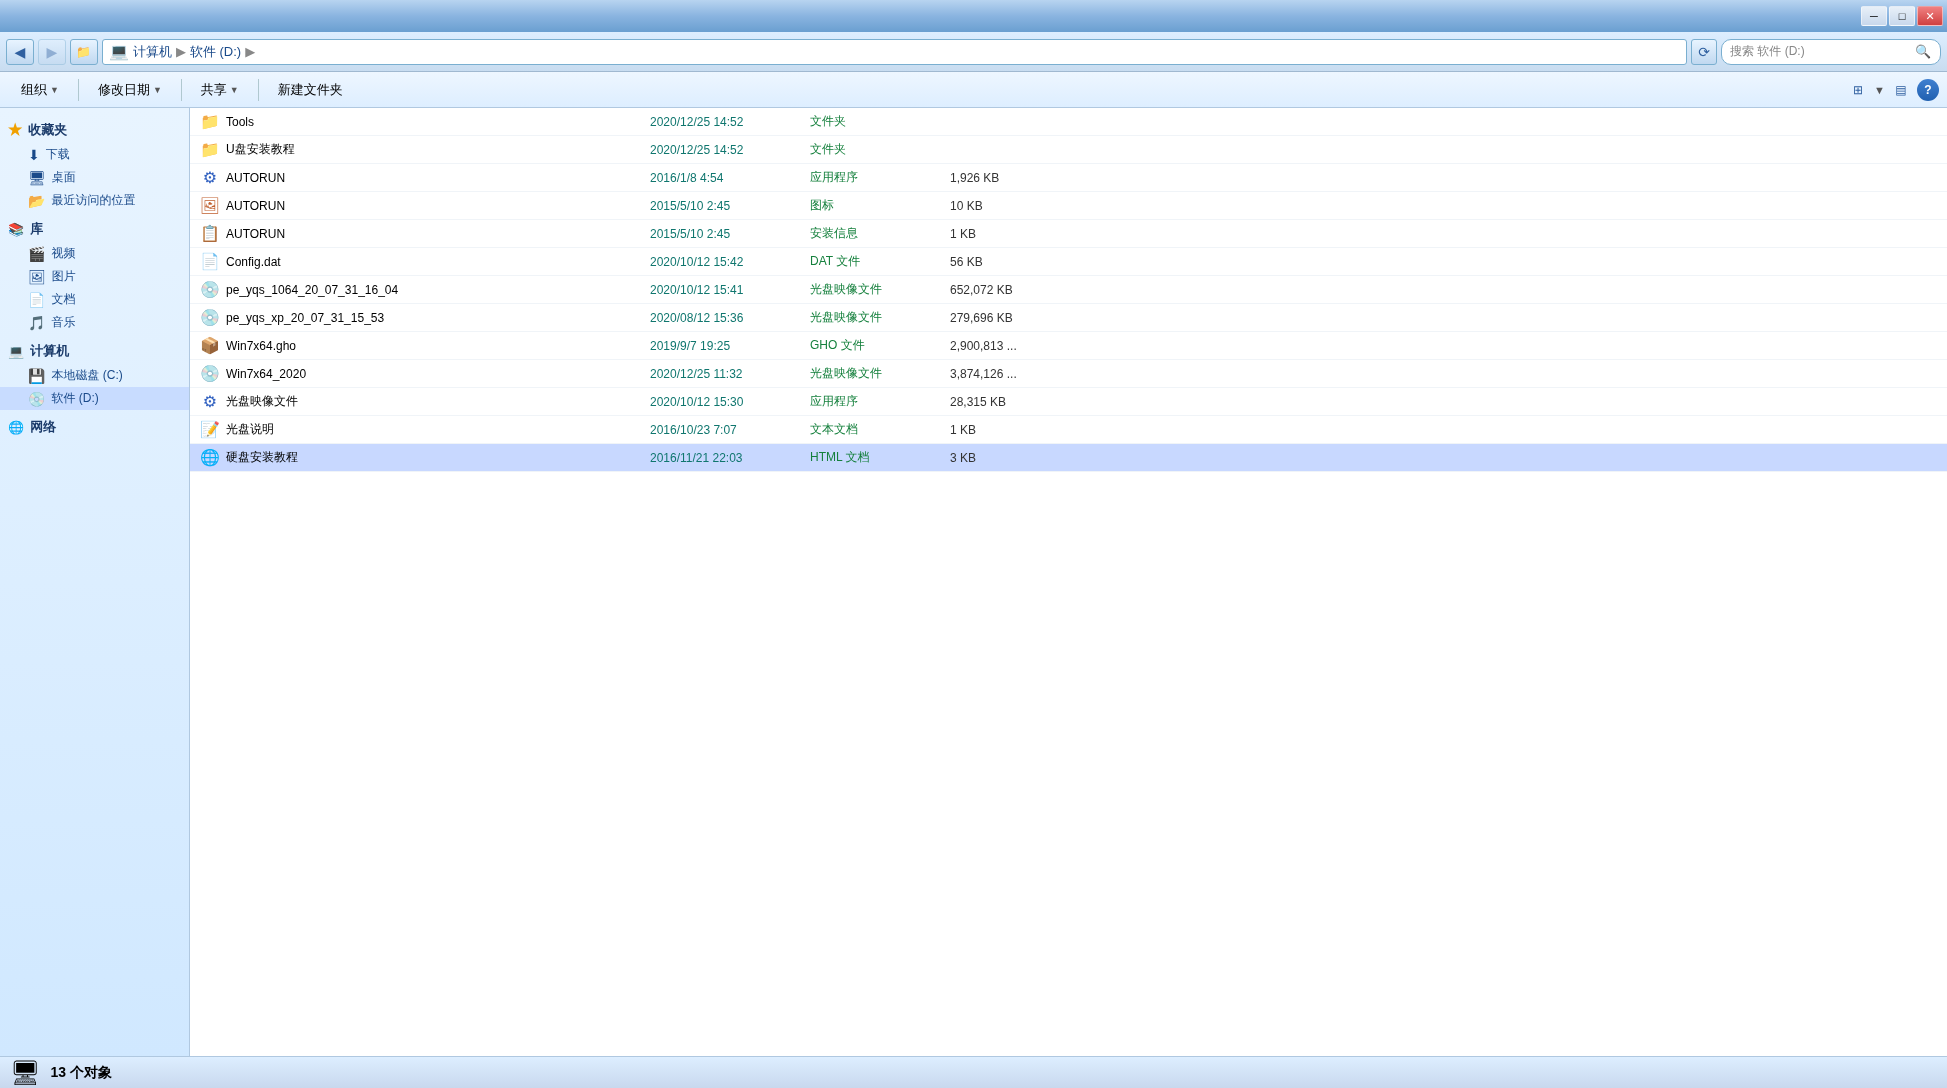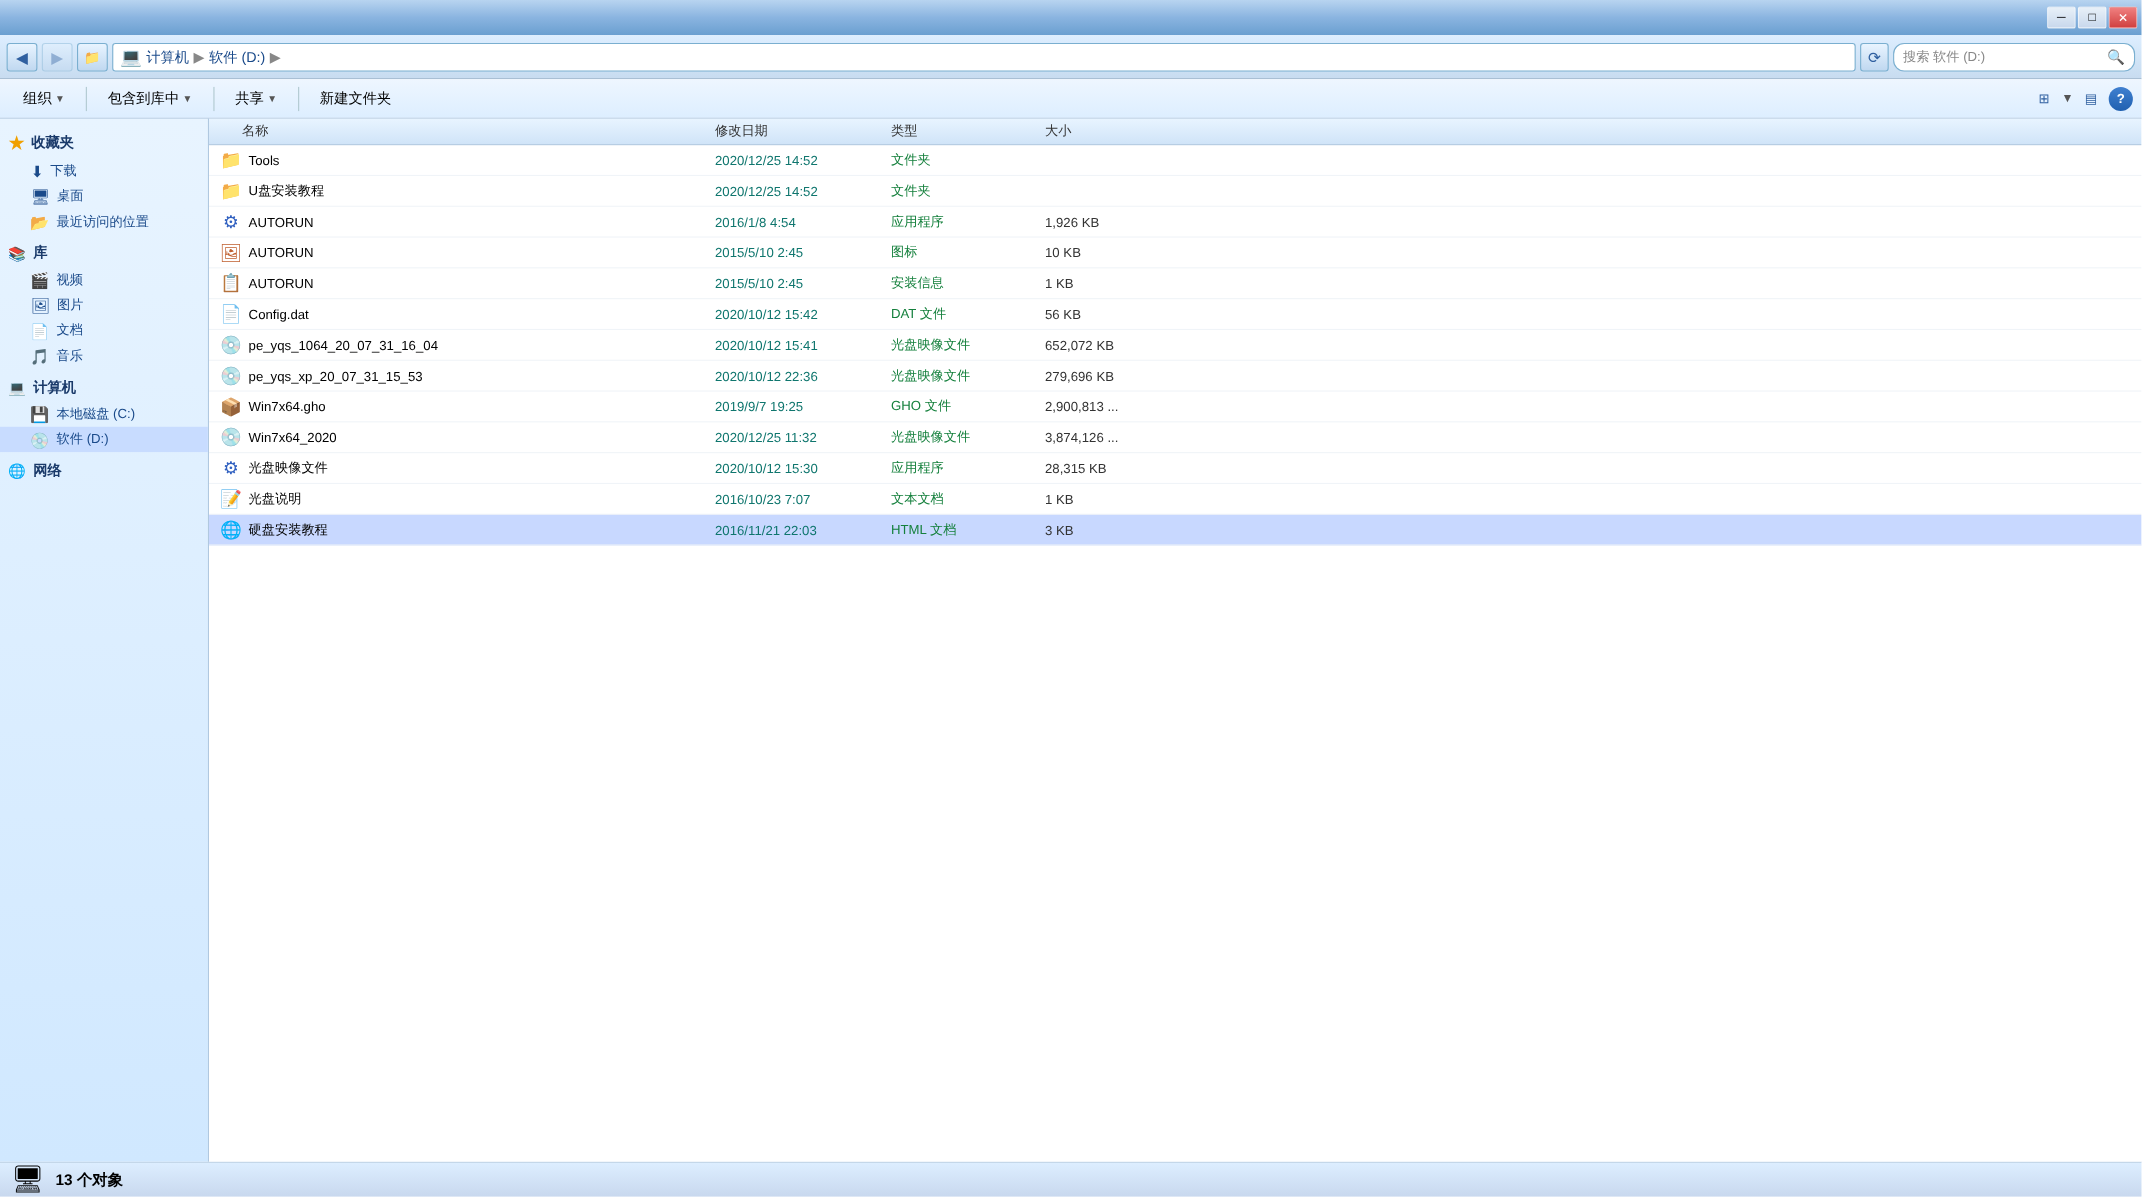--- a/index.html
+++ b/index.html
@@ -303,21 +303,21 @@
   </div>
 </div>
 
 <div class="toolbar">
   <button class="toolbar-btn">
     <span>组织</span>
     <span class="dropdown-arrow">▼</span>
   </button>
   <div class="toolbar-separator"></div>
   <button class="toolbar-btn">
-    <span>包含到库中</span>
+    <span>修改日期</span>
     <span class="dropdown-arrow">▼</span>
   </button>
   <div class="toolbar-separator"></div>
   <button class="toolbar-btn">
     <span>共享</span>
     <span class="dropdown-arrow">▼</span>
   </button>
   <div class="toolbar-separator"></div>
   <button class="toolbar-btn">
     <span>新建文件夹</span>
@@ -393,26 +393,20 @@
 
     <div class="sidebar-section">
       <div class="sidebar-section-title">
         <span class="network-icon">🌐</span>
         <span>网络</span>
       </div>
     </div>
   </div>
 
   <div class="filelist">
-    <div class="filelist-header">
-      <div class="col-name">名称</div>
-      <div class="col-date">修改日期</div>
-      <div class="col-type">类型</div>
-      <div class="col-size">大小</div>
-    </div>
 
     <div id="file-rows-container">
         <div class="file-row">
     <div class="file-name">
       <span class="file-icon" style="color:#f0c040">📁</span>
       <span>Tools</span>
     </div>
     <div class="file-date">2020/12/25 14:52</div>
     <div class="file-type">文件夹</div>
     <div class="file-size"></div>
@@ -469,21 +463,21 @@
     </div>
     <div class="file-date">2020/10/12 15:41</div>
     <div class="file-type">光盘映像文件</div>
     <div class="file-size">652,072 KB</div>
   </div>
         <div class="file-row">
     <div class="file-name">
       <span class="file-icon" style="color:#6040c0">💿</span>
       <span>pe_yqs_xp_20_07_31_15_53</span>
     </div>
-    <div class="file-date">2020/10/12 22:36</div>
+    <div class="file-date">2020/08/12 15:36</div>
     <div class="file-type">光盘映像文件</div>
     <div class="file-size">279,696 KB</div>
   </div>
         <div class="file-row">
     <div class="file-name">
       <span class="file-icon" style="color:#808080">📦</span>
       <span>Win7x64.gho</span>
     </div>
     <div class="file-date">2019/9/7 19:25</div>
     <div class="file-type">GHO 文件</div>

